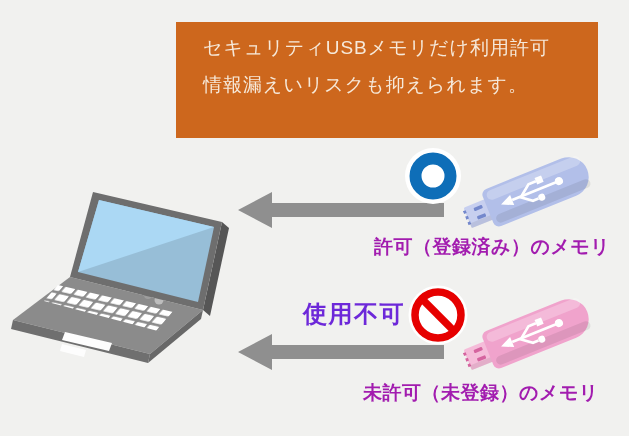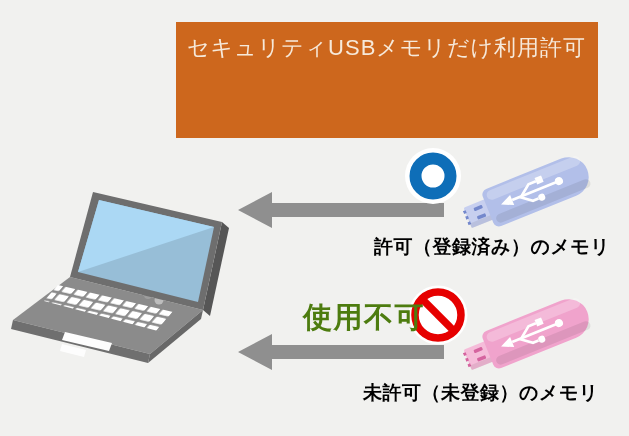--- a/index.html
+++ b/index.html
@@ -4,50 +4,51 @@
 <style>
   html,body { margin:0; padding:0; background:#ffffff; }
   .stage {
     position:relative; width:629px; height:436px;
     background:#f1f1ef; overflow:hidden;
     font-family:"Liberation Sans", sans-serif;
   }
   .banner {
     position:absolute; left:176px; top:22px; width:422px; height:116px;
     background:#cd671d; color:#f6e9da; box-sizing:border-box;
-    padding:7px 0 0 11px; font-size:22px; letter-spacing:1px;
+    padding:7px 0 0 27px; font-size:19px; letter-spacing:1px;
   }
   .banner-line { height:37px; line-height:37px; white-space:nowrap; }
   .abs { position:absolute; }
   .laptop-svg { left:8px; top:184px; }
   .arrow-top { left:236px; top:190px; z-index:1; }
   .arrow-bottom { left:236px; top:332px; z-index:1; }
   .ring-allowed { left:404px; top:147px; z-index:3; }
   .sign-prohibited { left:408px; top:285px; z-index:3; }
   .usb { position:absolute; width:132px; height:44px; transform:rotate(-22deg); z-index:2; }
   .usb-permitted { left:461px; top:172px; }
   .usb-unregistered { left:461px; top:314px; }
   .memory-label {
-    position:absolute; font-size:19px; font-weight:bold; color:#000000;
+    position:absolute; font-size:19px; font-weight:bold; color:#a21caf;
     letter-spacing:0.5px; white-space:nowrap; z-index:4;
   }
   .label-permitted { left:374px; top:234px; }
   .label-unregistered { left:363px; top:380px; }
   .status-prohibited {
-    position:absolute; left:303px; top:298px; font-size:29px; font-weight:bold;
-    color:#4d7c0f; letter-spacing:1.5px; white-space:nowrap; z-index:4;
+    position:absolute; left:303px; top:298px; font-size:24px; font-weight:bold;
+    color:#6d28d9; letter-spacing:1.5px; white-space:nowrap; z-index:4;
   }
 </style>
 </head>
 <body>
 
 <div class="stage">
 
   <div class="banner">
     <div class="banner-line">セキュリティUSBメモリだけ利用許可</div>
+    <div class="banner-line">情報漏えいリスクも抑えられます。</div>
   </div>
 
   <svg class="abs laptop-svg" width="235" height="195" viewBox="0 0 235 195">
     <defs>
       <pattern id="keys" width="12.5" height="9.5" patternUnits="userSpaceOnUse" patternTransform="rotate(13) skewX(-28)">
         <rect x="0.6" y="0.6" width="10" height="7" rx="1.2" fill="#ffffff"></rect>
       </pattern>
     </defs>
 
     <polygon points="62,93 195,126 142,170 5,136" fill="#8b8b8b"></polygon>

